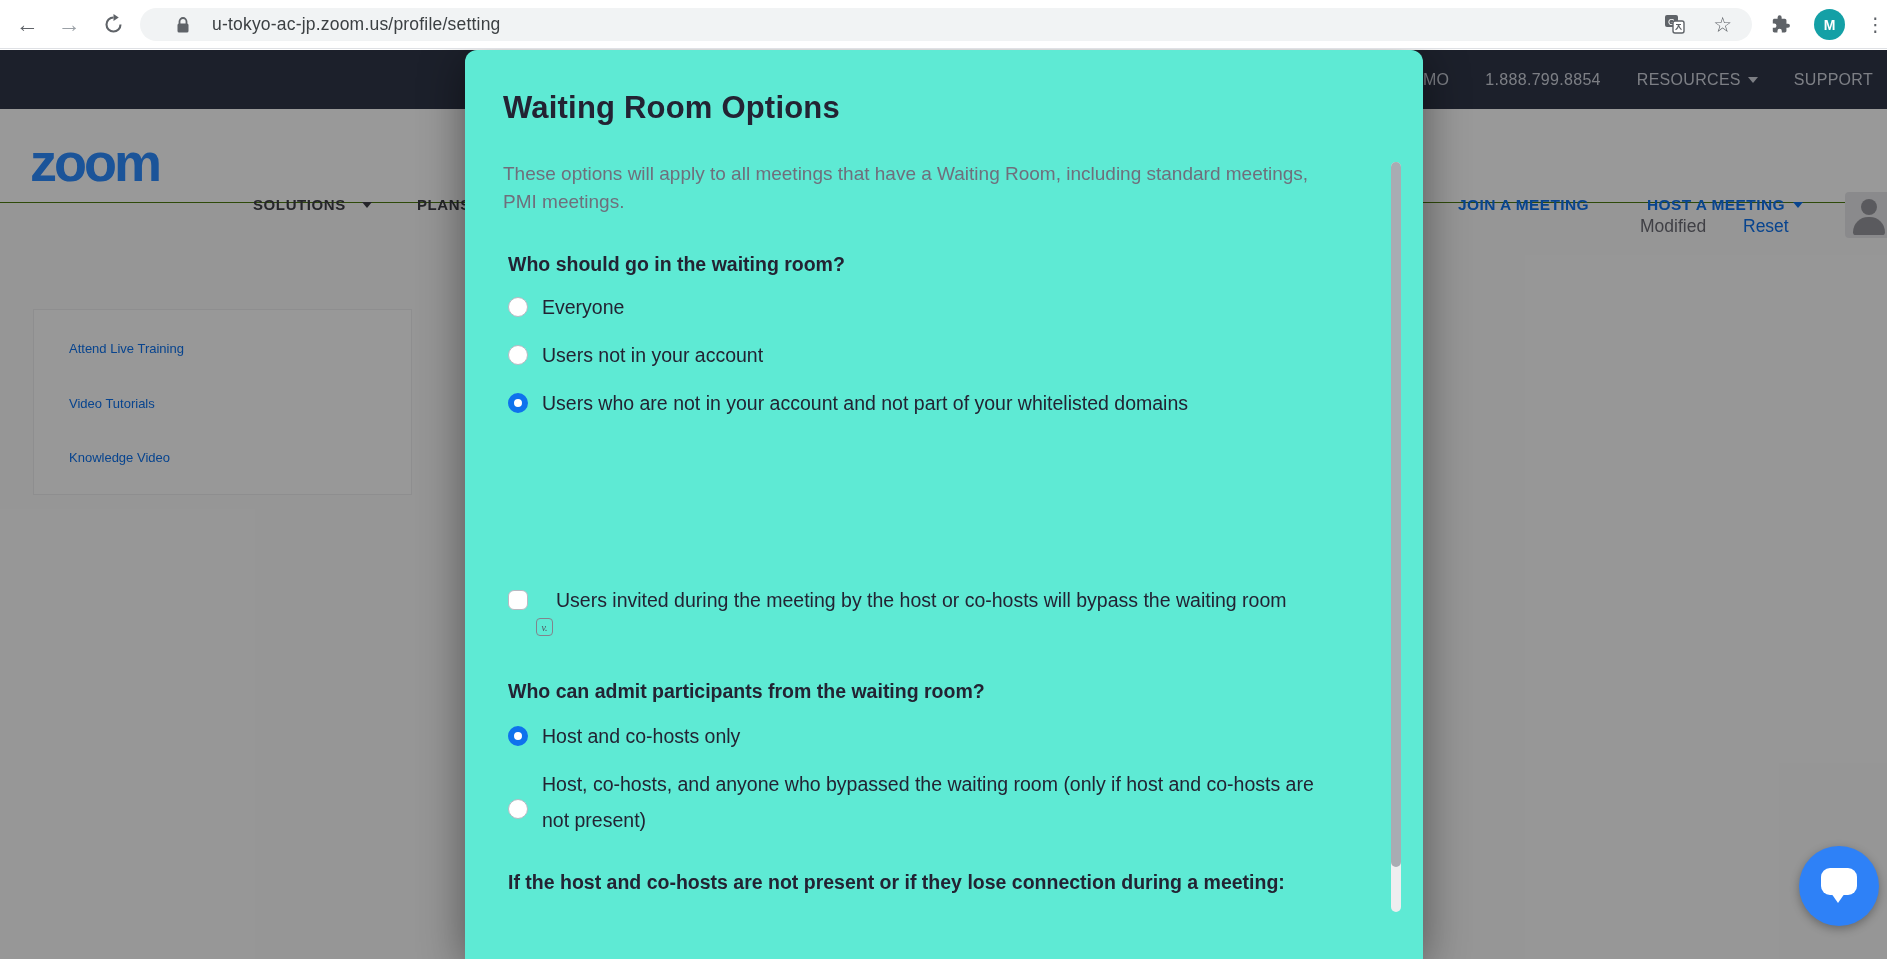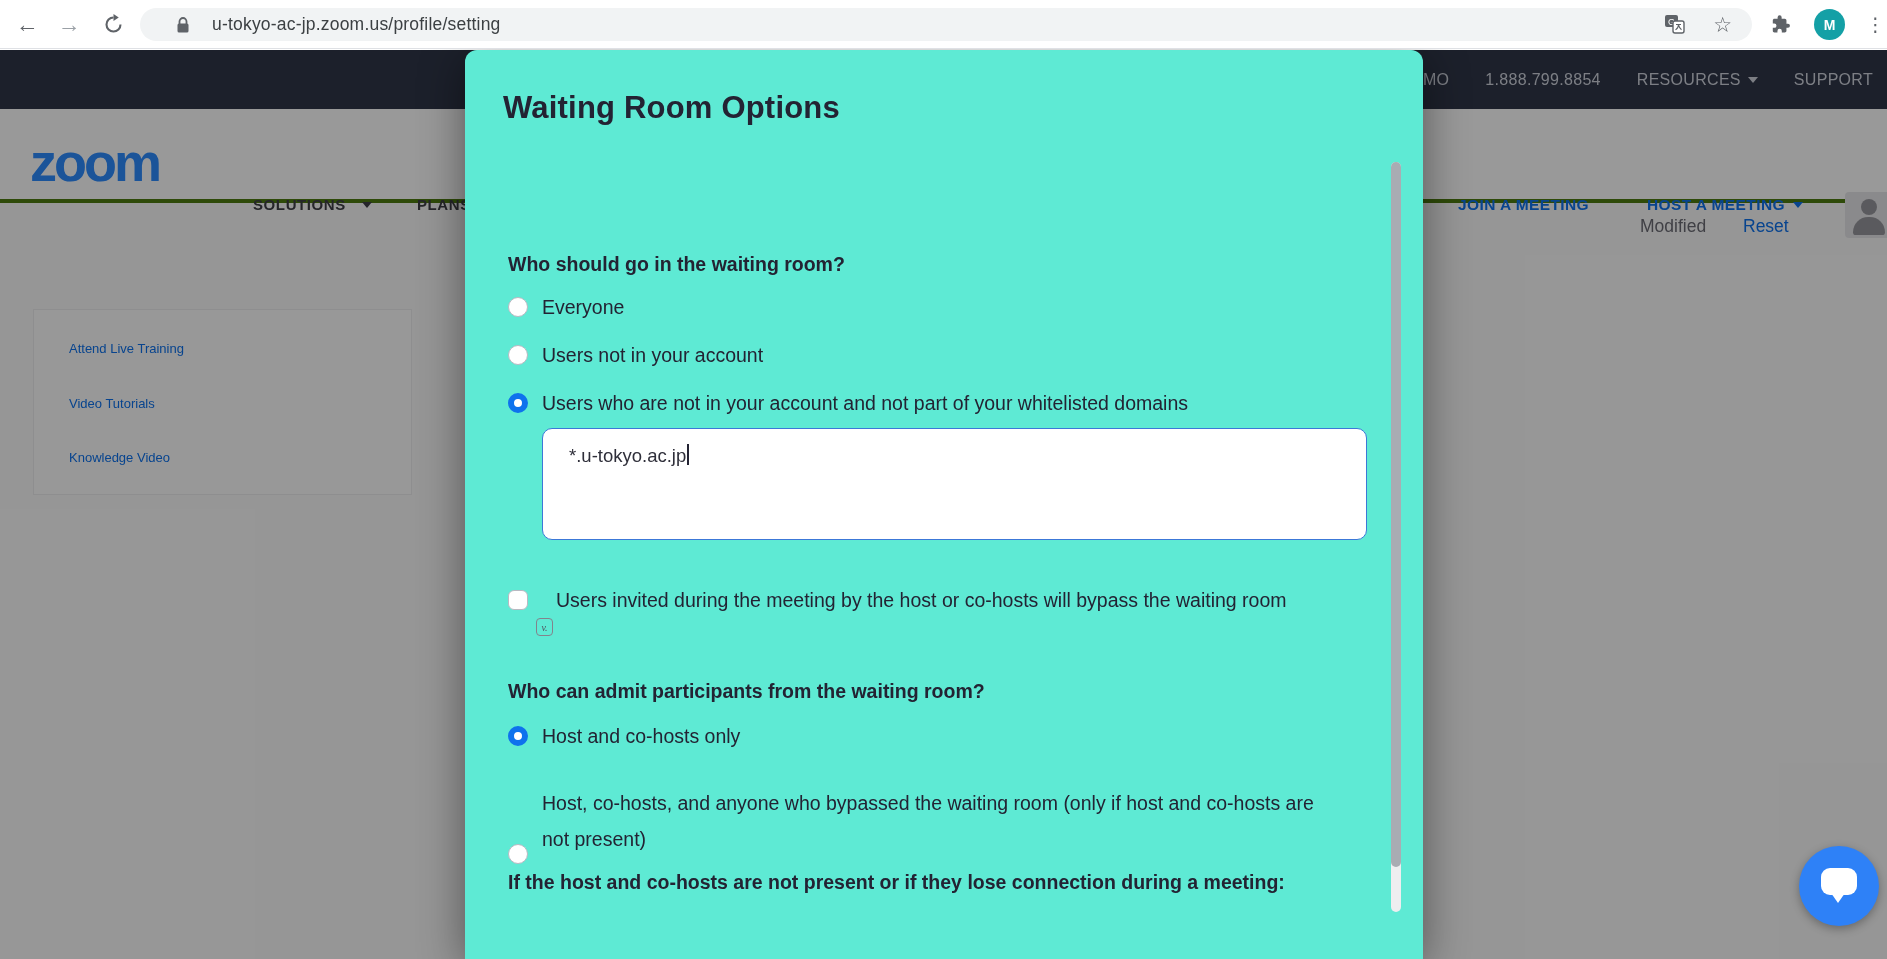--- a/index.html
+++ b/index.html
@@ -21,40 +21,40 @@
   .star-icon { font-size:21px; color:#5f6368; cursor:pointer; line-height:1; }
   .puzzle-icon { position:absolute; left:1770px; top:14px; cursor:pointer; display:flex; }
   .chrome-avatar { position:absolute; left:1814px; top:9px; width:31px; height:31px; border-radius:50%; display:flex; align-items:center; justify-content:center; color:#fff; font-size:14px; font-weight:bold; cursor:pointer; }
   .dots-icon { position:absolute; left:1866px; top:0; height:49px; display:flex; align-items:center; font-size:19px; color:#5f6368; cursor:pointer; }
 
   
   .page { position:absolute; top:50px; left:0; width:1887px; height:909px; background:#fbfbfb; }
   .topbar { position:absolute; top:0; left:0; width:1887px; height:59px; background:#2f3648; display:flex; justify-content:flex-end; align-items:center; gap:36px; padding-right:14px; }
   .topbar-item { color:#cfd3dd; font-size:16px; letter-spacing:0.3px; cursor:pointer; display:flex; align-items:center; gap:7px; }
   .caret-down { width:0; height:0; border-left:5px solid transparent; border-right:5px solid transparent; border-top:6px solid currentColor; display:inline-block; }
-  .site-header { position:absolute; top:59px; left:0; width:1887px; height:94px; background:#fff; border-bottom:4px solid #4d7c0f; }
+  .site-header { position:absolute; top:59px; left:0; width:1887px; height:94px; background:#fff; border-bottom:1px solid #4d7c0f; }
   .zoom-logo { position:absolute; left:30px; top:26px; font-size:54px; font-weight:bold; color:#2D8CFF; letter-spacing:-3px; line-height:54px; cursor:pointer; }
   .nav-item-dark { position:absolute; top:87px; font-size:15px; font-weight:600; letter-spacing:0.6px; color:#3f3f46; cursor:pointer; display:flex; align-items:center; gap:16px; }
   .nav-item-blue { position:absolute; top:87px; font-size:15.5px; font-weight:600; letter-spacing:0.4px; color:#0E72ED; cursor:pointer; display:flex; align-items:center; gap:8px; }
   .header-avatar { position:absolute; left:1845px; top:83px; width:48px; height:46px; background:#e7e7ea; border-radius:4px; overflow:hidden; cursor:pointer; }
   .person-head { width:16px; height:16px; border-radius:50%; background:#97979d; margin:7px auto 0; }
   .person-body { width:32px; height:18px; border-radius:16px 16px 3px 3px; background:#97979d; margin:2px auto 0; }
   .modified-label { position:absolute; left:1640px; top:166px; font-size:17.5px; color:#6b6b74; }
   .reset-link { position:absolute; left:1743px; top:166px; font-size:17.5px; color:#0E72ED; cursor:pointer; }
   .sidebar-panel { position:absolute; left:33px; top:259px; width:379px; height:186px; background:#fdfdfd; border:1px solid #ededef; }
   .sidebar-link { position:absolute; left:35px; font-size:13px; color:#0E72ED; cursor:pointer; white-space:nowrap; }
   .page-overlay { position:absolute; inset:0; background:rgba(0,0,0,0.40); z-index:10; }
 
   
   .modal { position:absolute; left:465px; top:50px; width:958px; height:909px; background:#5eead4; border-radius:12px 12px 0 0; box-shadow:0 8px 46px rgba(0,0,0,0.45); z-index:20; }
   .m-title { position:absolute; left:38px; top:40px; font-size:31px; font-weight:600; color:#232333; letter-spacing:0.2px; }
   .m-desc { position:absolute; left:38px; top:110px; width:810px; font-size:19px; line-height:28px; color:#6f6f7c; }
   .m-heading { position:absolute; left:43px; font-size:19.5px; font-weight:bold; color:#232333; white-space:nowrap; }
   .opt-row { position:absolute; left:43px; display:flex; align-items:center; gap:14px; cursor:pointer; }
-  .opt-row.top-align { align-items:flex-end;margin-top:19px; }
+  .opt-row.top-align { align-items:center; }
   .radio { width:20px; height:20px; border-radius:50%; background:#fff; border:1.5px solid #b9b9c2; flex:0 0 auto; }
   .radio.selected { border:6px solid #0E72ED; }
   .checkbox { width:20px; height:20px; border-radius:6px; background:#fff; border:1.5px solid #b9b9c2; flex:0 0 auto; }
   .opt-label { font-size:19.5px; color:#232333; line-height:20px; }
   .opt-label.wrap2 { width:800px; line-height:36px; position:relative; top:-7px; }
   .domains-box { position:absolute; left:77px; top:378px; width:825px; height:112px; border:1.5px solid #3c78d8; border-radius:10px; background:#fff; padding:15px 18px 0 26px; cursor:text; }
   .domains-value { font-size:18.5px; color:#2f2f3a; }
   .text-cursor { display:inline-block; width:1.5px; height:21px; background:#232333; vertical-align:text-bottom; margin-left:1px; }
   .v-badge { position:absolute; left:71px; top:568px; width:17px; height:18px; border:1.5px solid #83838c; border-radius:4px; display:flex; align-items:center; justify-content:center; font-size:10px; font-style:italic; font-family:"Liberation Serif","DejaVu Serif",serif; color:#52525c; }
   .m-scroll-track { position:absolute; left:926px; top:112px; width:10px; height:750px; background:#eeeef0; border-radius:5px; }
@@ -153,39 +153,37 @@
       <div class="sidebar-link" style="top:31px;">Attend Live Training</div>
       <div class="sidebar-link" style="top:86px;">Video Tutorials</div>
       <div class="sidebar-link" style="top:140px;">Knowledge Video</div>
     </div>
 
     <div class="page-overlay"></div>
   </div>
 
   <div class="modal">
     <div class="m-title">Waiting Room Options</div>
+    <div class="m-desc">These options will apply to all meetings that have a Waiting Room, including standard meetings, PMI meetings.</div>
 
     <div class="m-heading" style="top:203px;">Who should go in the waiting room?</div>
 
     <div class="opt-row" style="top:247px;">
       <span class="radio"></span>
       <span class="opt-label">Everyone</span>
     </div>
     <div class="opt-row" style="top:295px;">
       <span class="radio"></span>
       <span class="opt-label">Users not in your account</span>
     </div>
     <div class="opt-row" style="top:343px;">
       <span class="radio selected"></span>
       <span class="opt-label">Users who are not in your account and not part of your whitelisted domains</span>
     </div>
 
-    <div class="domains-box">
-      <span class="domains-value">*.u-tokyo.ac.jp</span><span class="text-cursor"></span>
-    </div>
 
     <div class="opt-row" style="top:540px;gap:28px;">
       <span class="checkbox"></span>
       <span class="opt-label">Users invited during the meeting by the host or co-hosts will bypass the waiting room</span>
     </div>
     <div class="v-badge">v.</div>
 
     <div class="m-heading" style="top:630px;">Who can admit participants from the waiting room?</div>
 
     <div class="opt-row" style="top:676px;">

